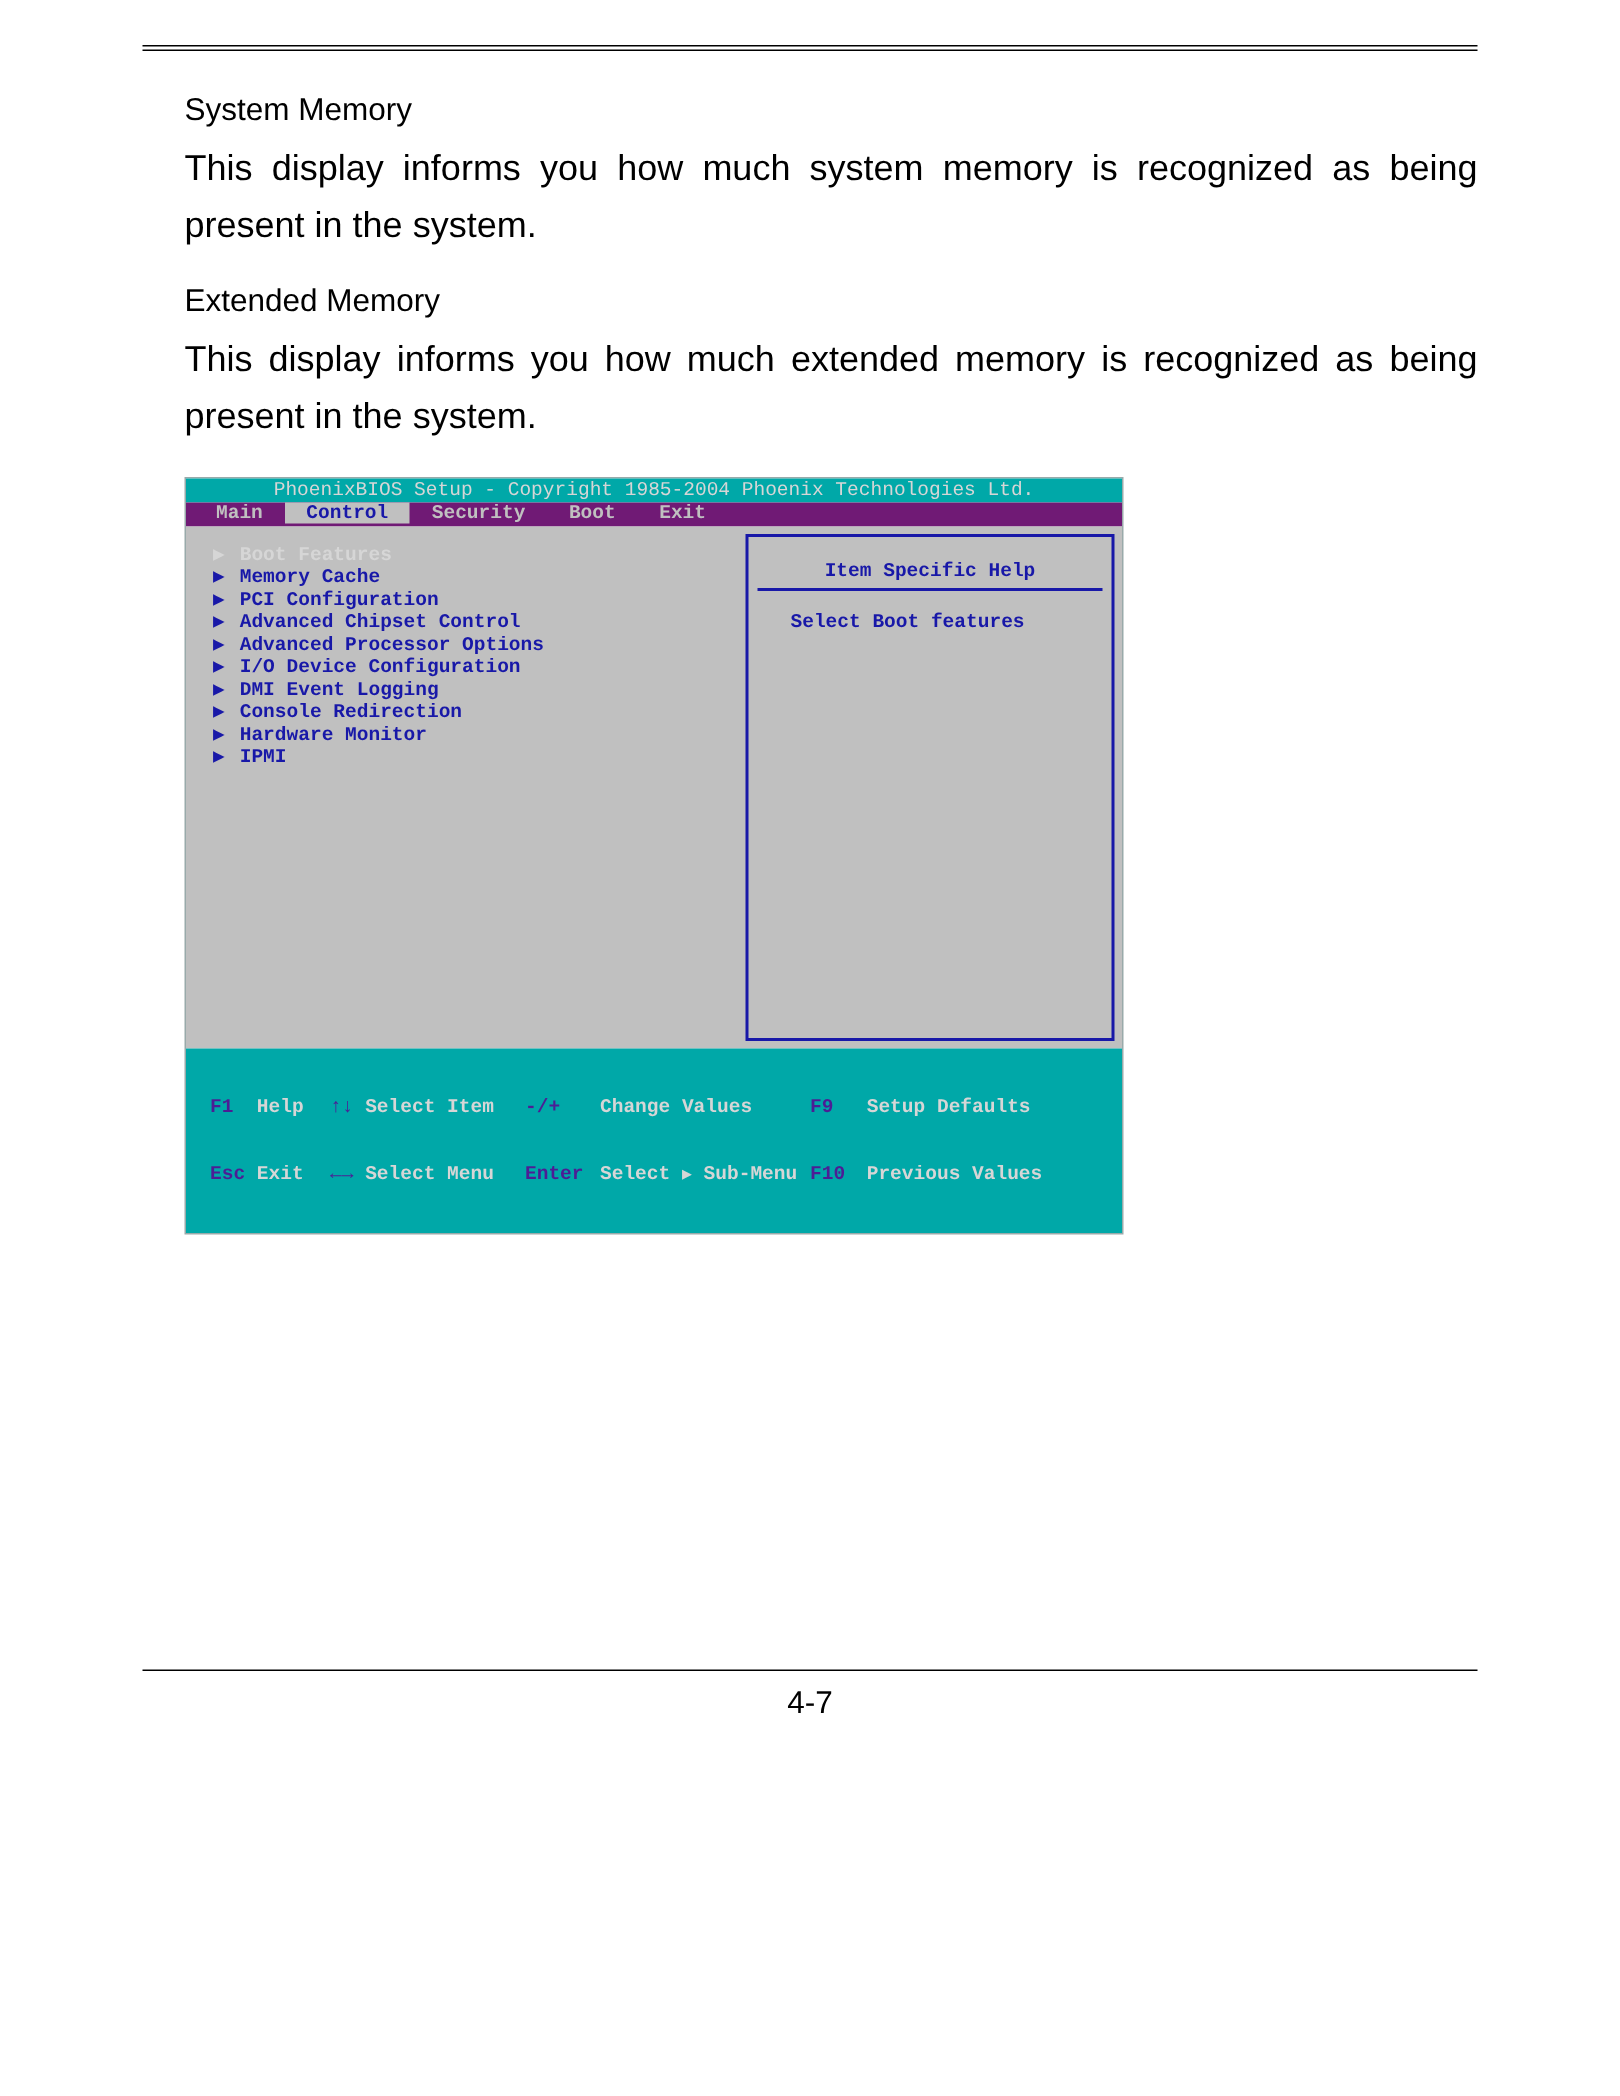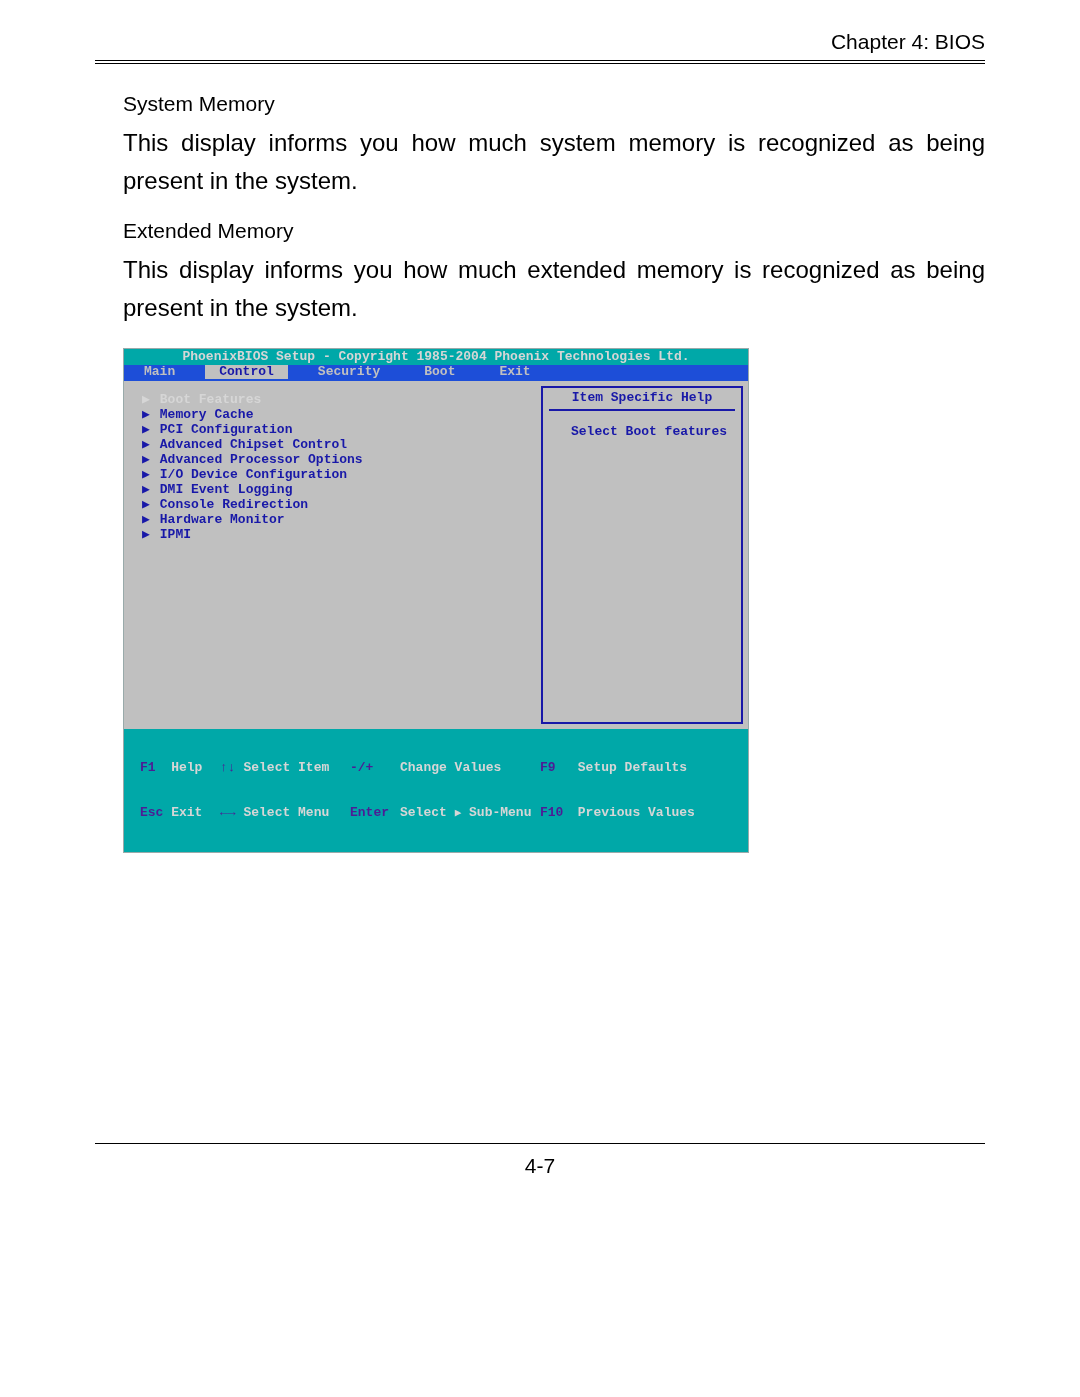--- a/index.html
+++ b/index.html
@@ -58,54 +58,54 @@
     font-size: 13px;
     font-weight: bold;
     border: 1px solid #9aa;
     line-height: 1.15;
   }
   .bios-title {
     background: #00a8a8;
     color: #d6d6d6;
     text-align: center;
     padding: 1px 0 0 0;
-    font-weight: bold;
+    font-weight: normal;
   }
   .bios-tabs {
-    background: #1d4ed8;
+    background: #701a75;
     color: #c0c0c0;
     padding: 0 6px 2px 6px;
     display: flex;
-    gap: 16px;
+    gap: 1px;
   }
   .bios-tab {
     padding: 0 14px 0 14px;
   }
   .bios-tab.active {
     background: #c0c0c0;
     color: #1818a8;
   }
   .bios-body {
     display: flex;
     background: #c0c0c0;
     height: 348px;
   }
   .bios-left {
     flex: 1;
     padding: 12px 8px 4px 18px;
     color: #1818a8;
   }
   .bios-right {
-    width: 202px;
+    width: 246px;
     border-left: 2px solid #1818a8;
     border-top: 2px solid #1818a8;
     border-right: 2px solid #1818a8;
     border-bottom: 2px solid #1818a8;
     margin: 5px 5px 5px 0;
-    padding: 3px 6px;
+    padding: 16px 6px;
     color: #1818a8;
     box-sizing: border-box;
   }
   .bios-help-title {
     text-align: center;
     border-bottom: 2px solid #1818a8;
     padding-bottom: 3px;
     margin-bottom: 14px;
     color: #1818a8;
   }
@@ -162,21 +162,20 @@
     font-size: 21px;
   }
   .ftri {
     font-size: 11px;
   }
 </style>
 </head>
 <body>
 
 <div class="page">
-  <div class="chapter-header">Chapter 4: BIOS</div>
   <hr class="hr-double">
 
   <div class="content-block">
     <div class="sub-heading">System Memory</div>
     <p class="body-para">This display informs you how much system memory is recognized as being present in the system.</p>
 
     <div class="sub-heading">Extended Memory</div>
     <p class="body-para">This display informs you how much extended memory is recognized as being present in the system.</p>
   </div>
 

